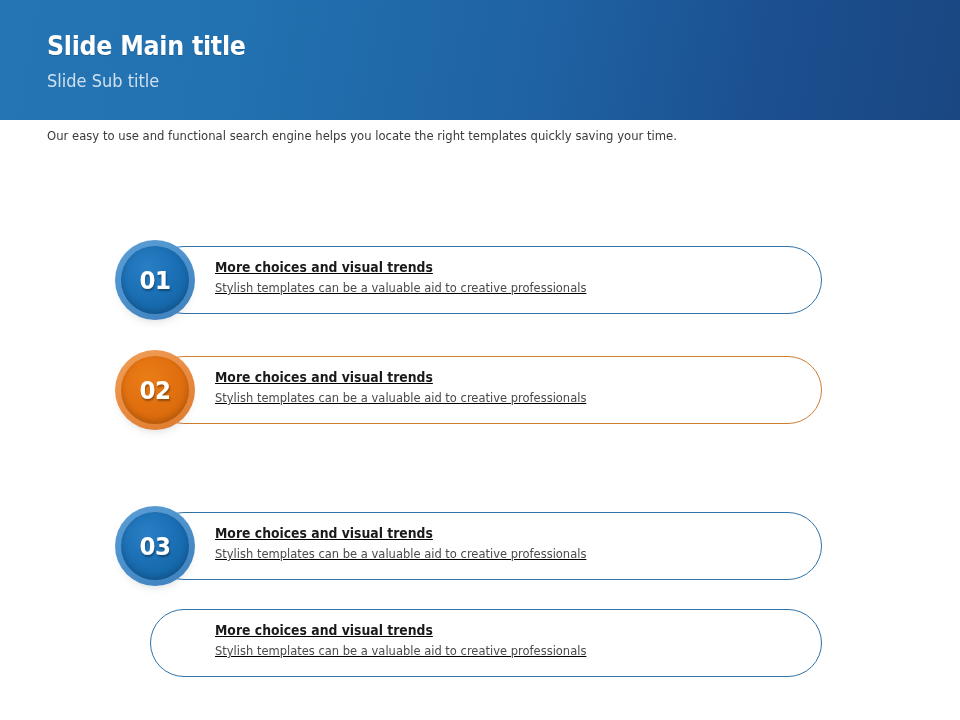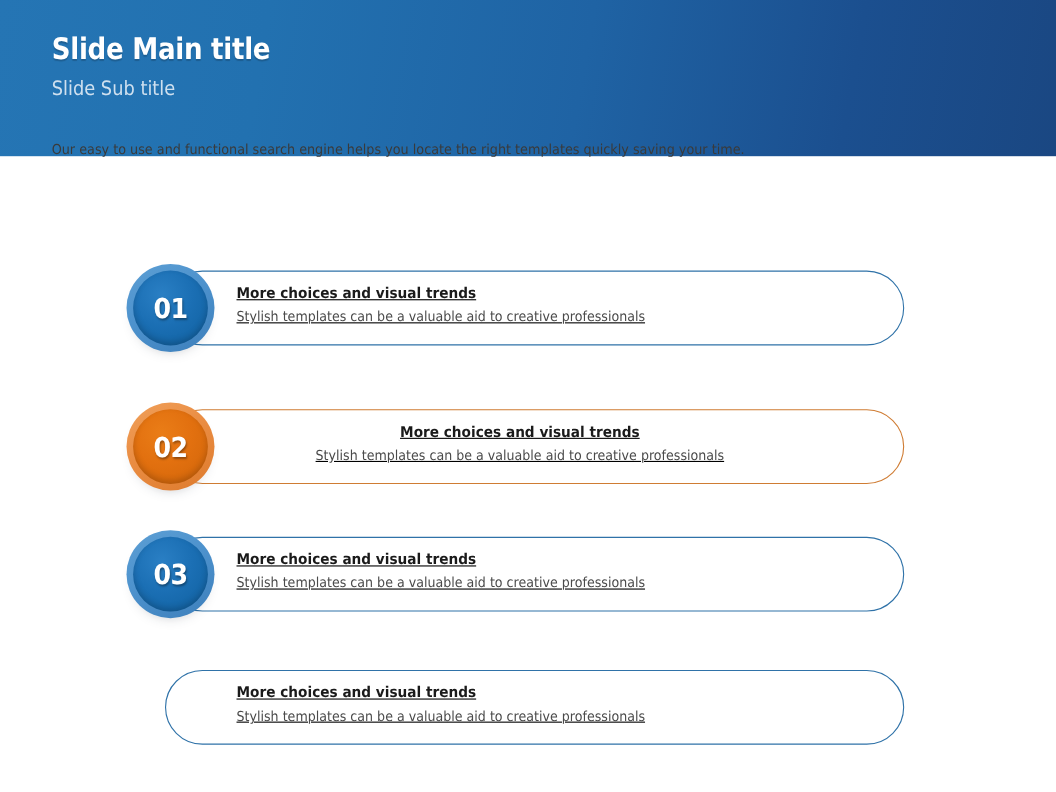--- a/index.html
+++ b/index.html
@@ -14,21 +14,21 @@
     overflow: hidden;
     position: relative;
   }
 
   
   .header {
     position: absolute;
     left: 0;
     top: 0;
     width: 960px;
-    height: 142px;
+    height: 120px;
     background: linear-gradient(100deg, #2575b4 0%, #2271b0 25%, #1f63a4 55%, #1b4f8f 80%, #1a4782 100%);
   }
   .header-title {
     position: absolute;
     left: 47px;
     top: 30px;
     font-family: "DejaVu Sans", sans-serif;
     font-size: 27px;
     font-weight: bold;
     color: #ffffff;
@@ -73,22 +73,22 @@
     height: 720px;
     margin-top: 44px;
   }
   .row {
     position: absolute;
     left: 115px;
     width: 710px;
     height: 80px;
   }
   .row-0 { top: 196px; }
-  .row-1 { top: 322px; text-align: center; }
-  .row-2 { top: 438px; }
+  .row-1 { top: 306px; }
+  .row-2 { top: 462px; }
   .row-3 { top: 559px; }
 
   
   .pill {
     position: absolute;
     left: 35px;
     top: 6px;
     width: 672px;
     height: 68px;
     box-sizing: border-box;

